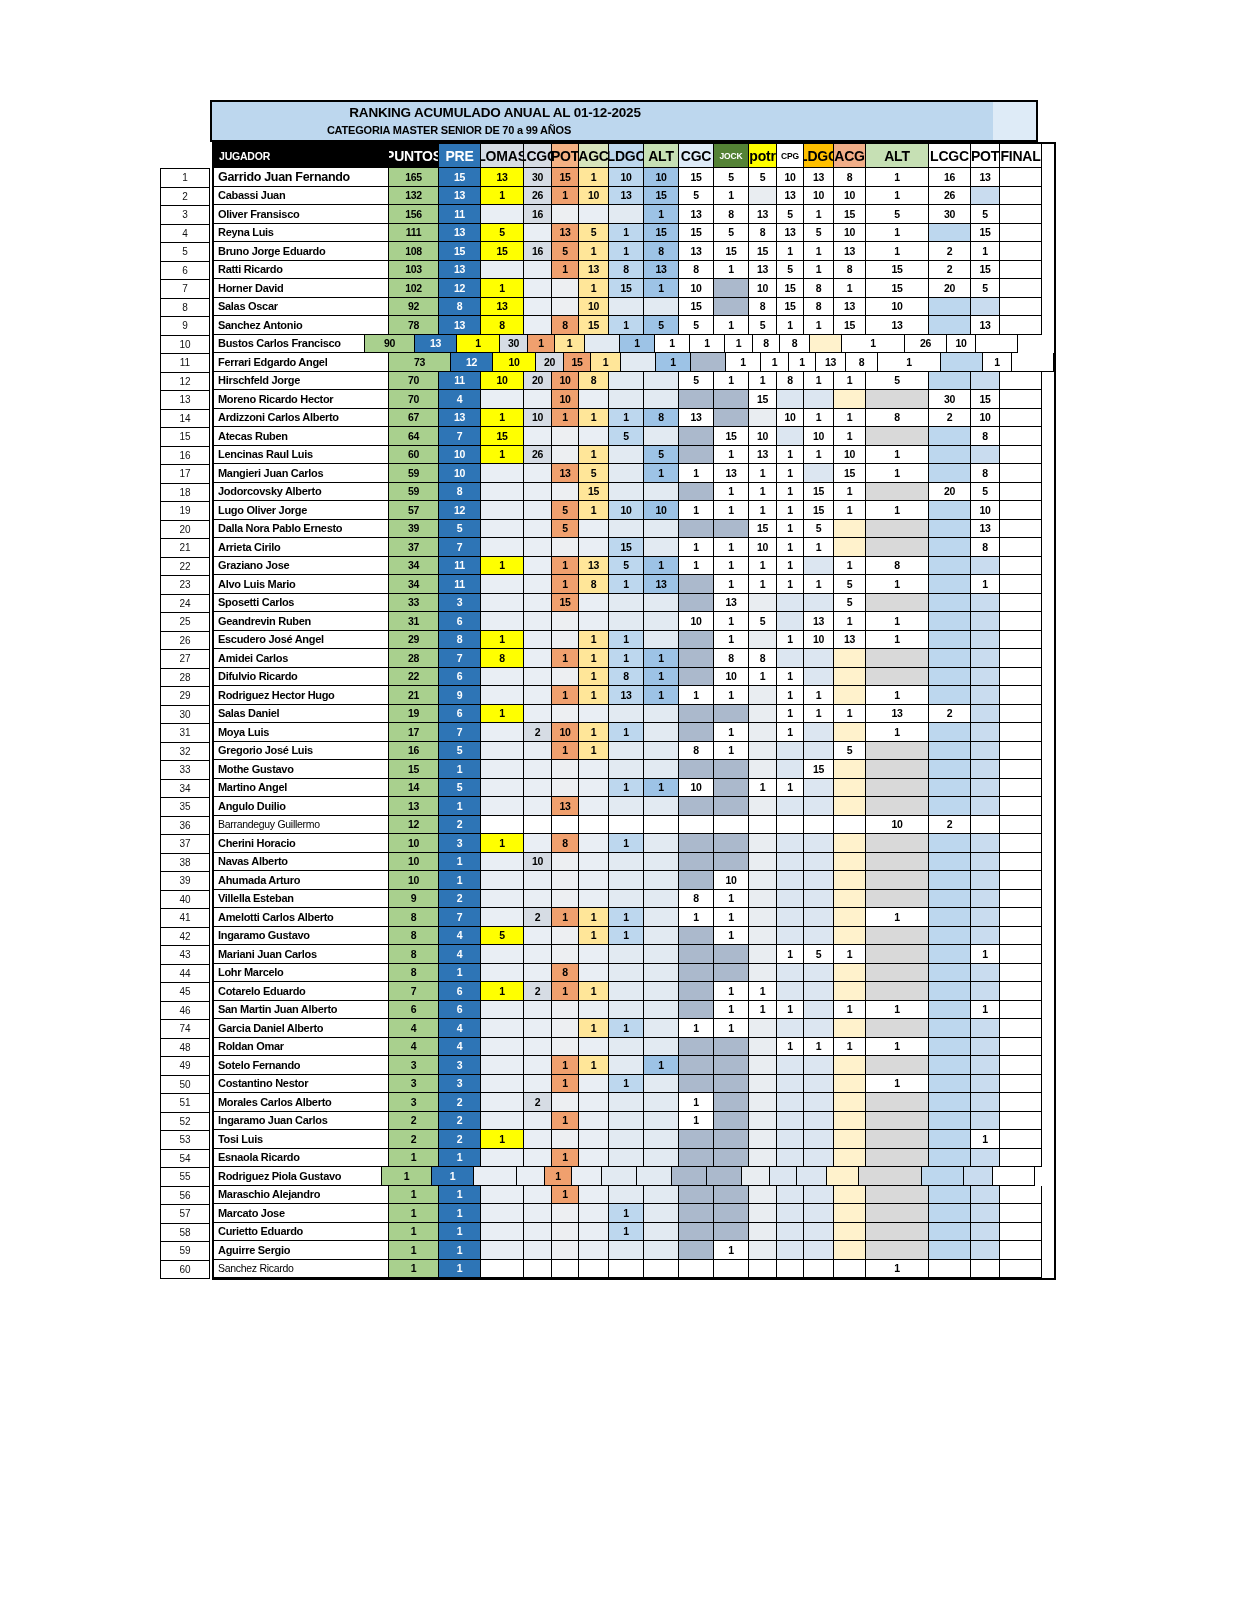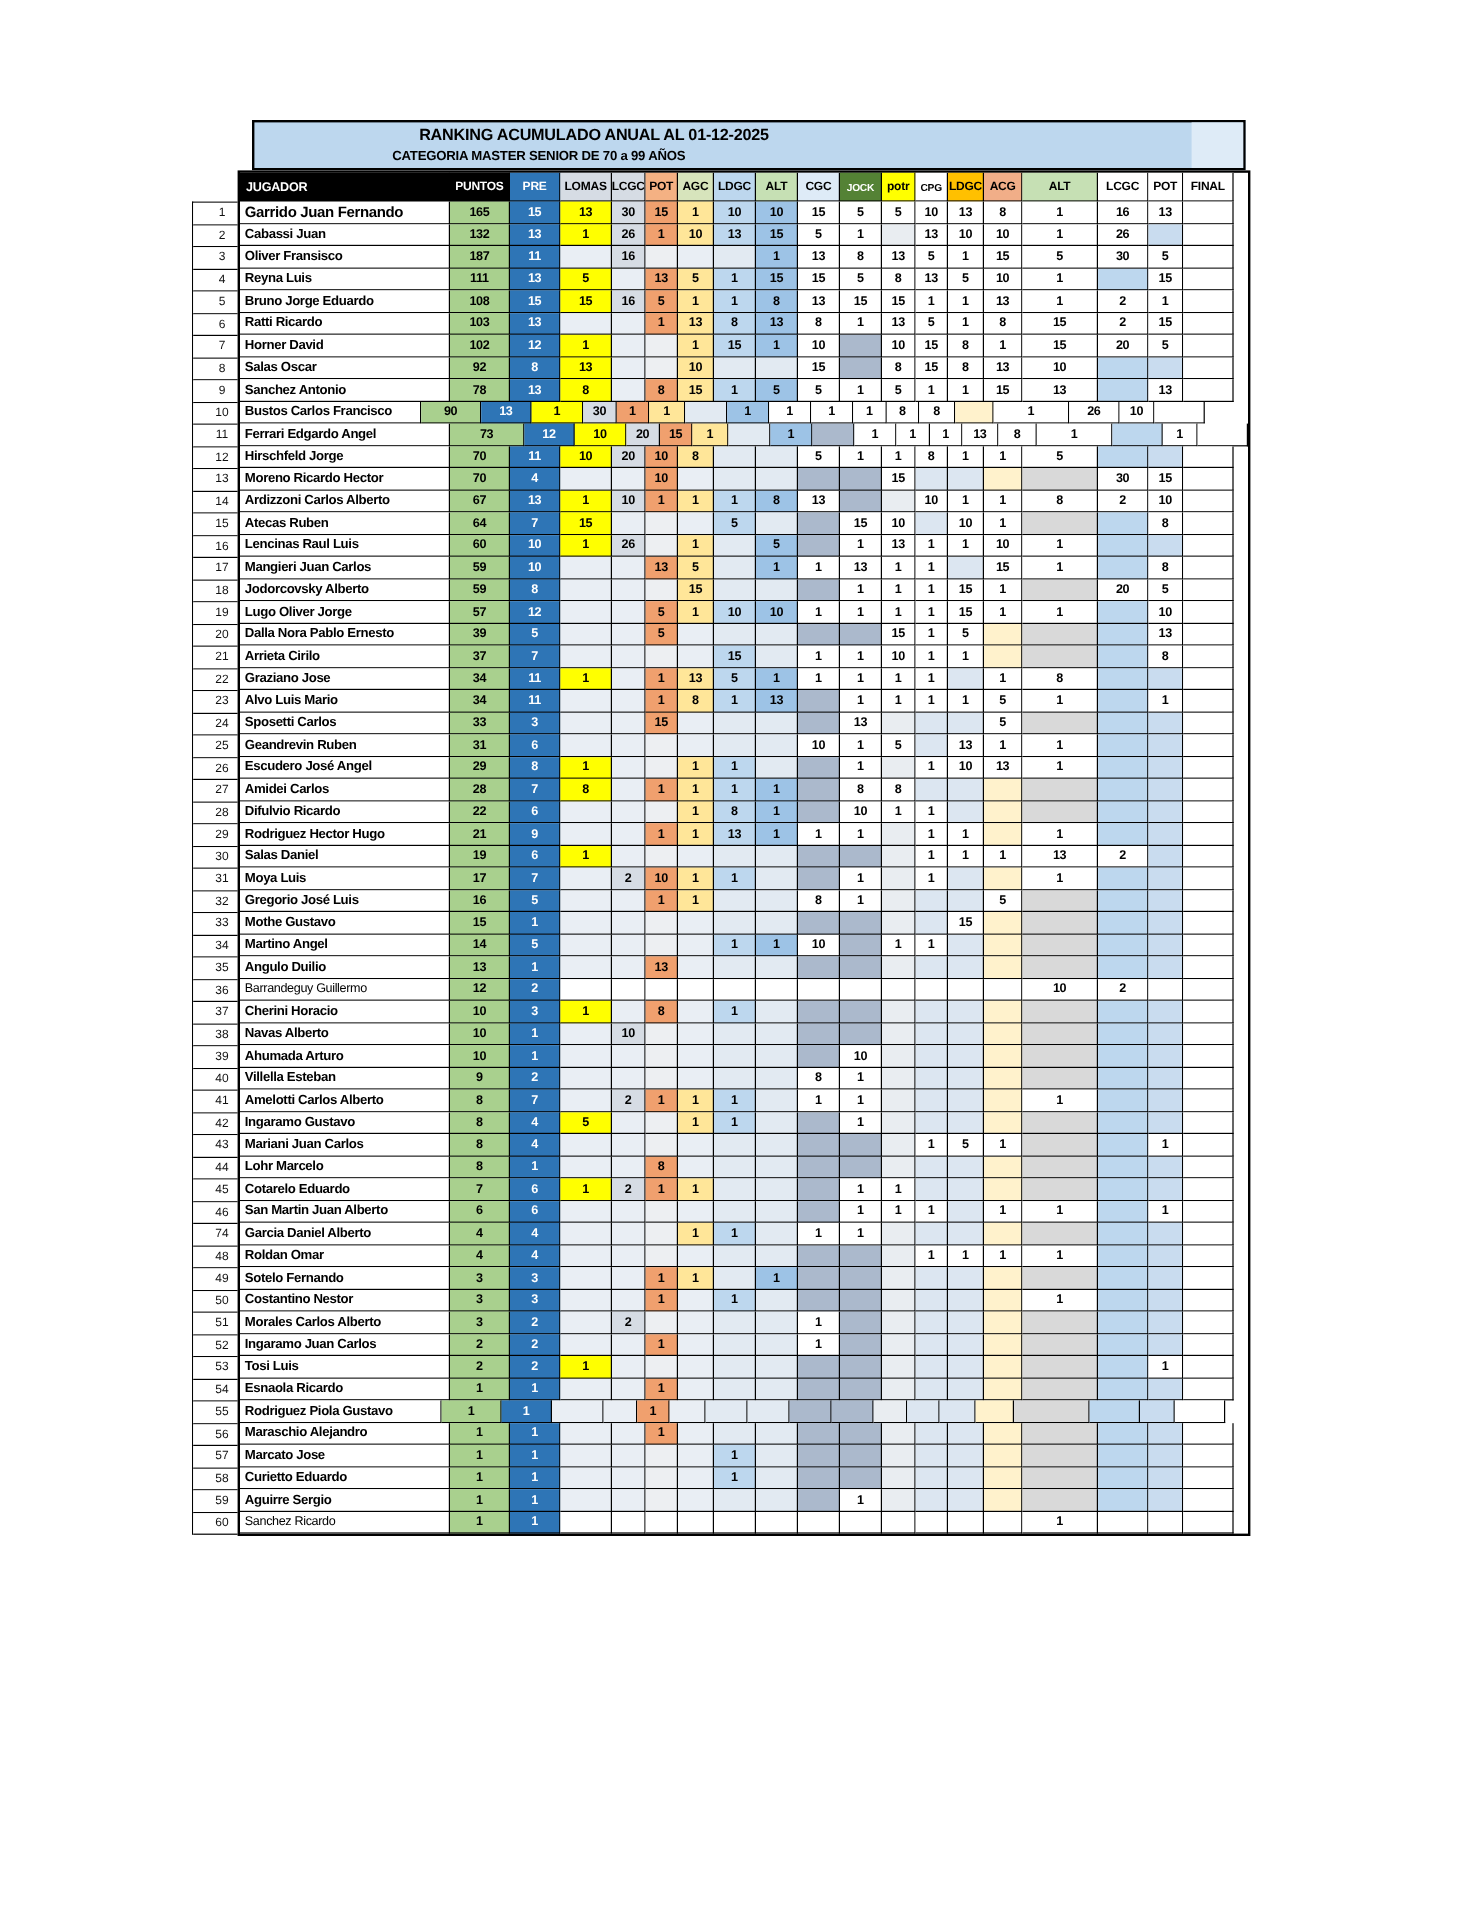--- a/index.html
+++ b/index.html
@@ -8,24 +8,24 @@
   #sheet{position:absolute;left:160px;top:100px;}
   
   #titlebox{position:absolute;left:50px;top:0;width:828px;height:42px;background:#BDD7EE;
             border:2px solid #000;box-sizing:border-box;}
   #title-light{position:absolute;right:0;top:0;width:43px;height:100%;background:#DEEBF7;}
   #title-line1{position:absolute;left:0;top:3px;width:566px;text-align:center;
                font-size:13.5px;font-weight:bold;color:#000;letter-spacing:-0.2px;}
   #title-line2{position:absolute;left:0;top:22px;width:474px;text-align:center;
                font-size:11px;font-weight:bold;color:#000;letter-spacing:-0.2px;}
   
-  #maintable{position:absolute;left:38px;top:42px;border:2px solid #000;box-sizing:content-box;background:#fff;}
+  #maintable{position:absolute;left:52px;top:42px;border:2px solid #000;box-sizing:content-box;background:#fff;}
   .hrow{display:flex;height:24px;}
   .hcell{box-sizing:border-box;border-right:1px solid #000;border-bottom:1px solid #000;
-         display:flex;align-items:center;justify-content:center;font-weight:bold;font-size:10px;
+         display:flex;align-items:center;justify-content:center;font-weight:bold;font-size:14px;
          letter-spacing:-0.2px;overflow:hidden;white-space:nowrap;}
   .hcell.small{font-size:8.5px;}
   .hcell.left{justify-content:flex-start;padding-left:5px;font-size:10.5px;}
   .drow{display:flex;height:18.5px;}
   .dcell{box-sizing:border-box;border-right:1px solid #000;border-bottom:1px solid #000;
          display:flex;align-items:center;justify-content:center;
          font-weight:bold;font-size:10.5px;color:#000;letter-spacing:-0.3px;
          overflow:hidden;white-space:nowrap;}
   .dcell.name{justify-content:flex-start;padding-left:4px;font-size:11px;}
   .dcell.name.big{font-size:12.5px;}
@@ -170,21 +170,21 @@
             <div class="dcell" style="width: 27px; background: rgb(255, 255, 255);">13</div>
             <div class="dcell" style="width: 30px; background: rgb(255, 255, 255);">10</div>
             <div class="dcell" style="width: 32px; background: rgb(255, 255, 255);">10</div>
             <div class="dcell" style="width: 63px; background: rgb(255, 255, 255);">1</div>
             <div class="dcell" style="width: 42px; background: rgb(255, 255, 255);">26</div>
             <div class="dcell" style="width: 29px; background: rgb(201, 220, 239);"></div>
             <div class="dcell" style="width: 42px; background: rgb(255, 255, 255);"></div>
           </div>
           <div class="drow">
             <div class="dcell name" style="width: 175px; background: rgb(255, 255, 255);">Oliver Fransisco</div>
-            <div class="dcell" style="width: 50px; background: rgb(169, 208, 142);">187</div>
+            <div class="dcell" style="width: 50px; background: rgb(169, 208, 142);">156</div>
             <div class="dcell" style="width: 42px; background: rgb(46, 117, 182); color: rgb(255, 255, 255);">11</div>
             <div class="dcell" style="width: 43px; background: rgb(233, 238, 244);"></div>
             <div class="dcell" style="width: 28px; background: rgb(214, 220, 228);">16</div>
             <div class="dcell" style="width: 27px; background: rgb(237, 239, 242);"></div>
             <div class="dcell" style="width: 30px; background: rgb(233, 238, 244);"></div>
             <div class="dcell" style="width: 35px; background: rgb(226, 234, 242);"></div>
             <div class="dcell" style="width: 35px; background: rgb(157, 195, 230);">1</div>
             <div class="dcell" style="width: 35px; background: rgb(255, 255, 255);">13</div>
             <div class="dcell" style="width: 35px; background: rgb(255, 255, 255);">8</div>
             <div class="dcell" style="width: 28px; background: rgb(255, 255, 255);">13</div>

